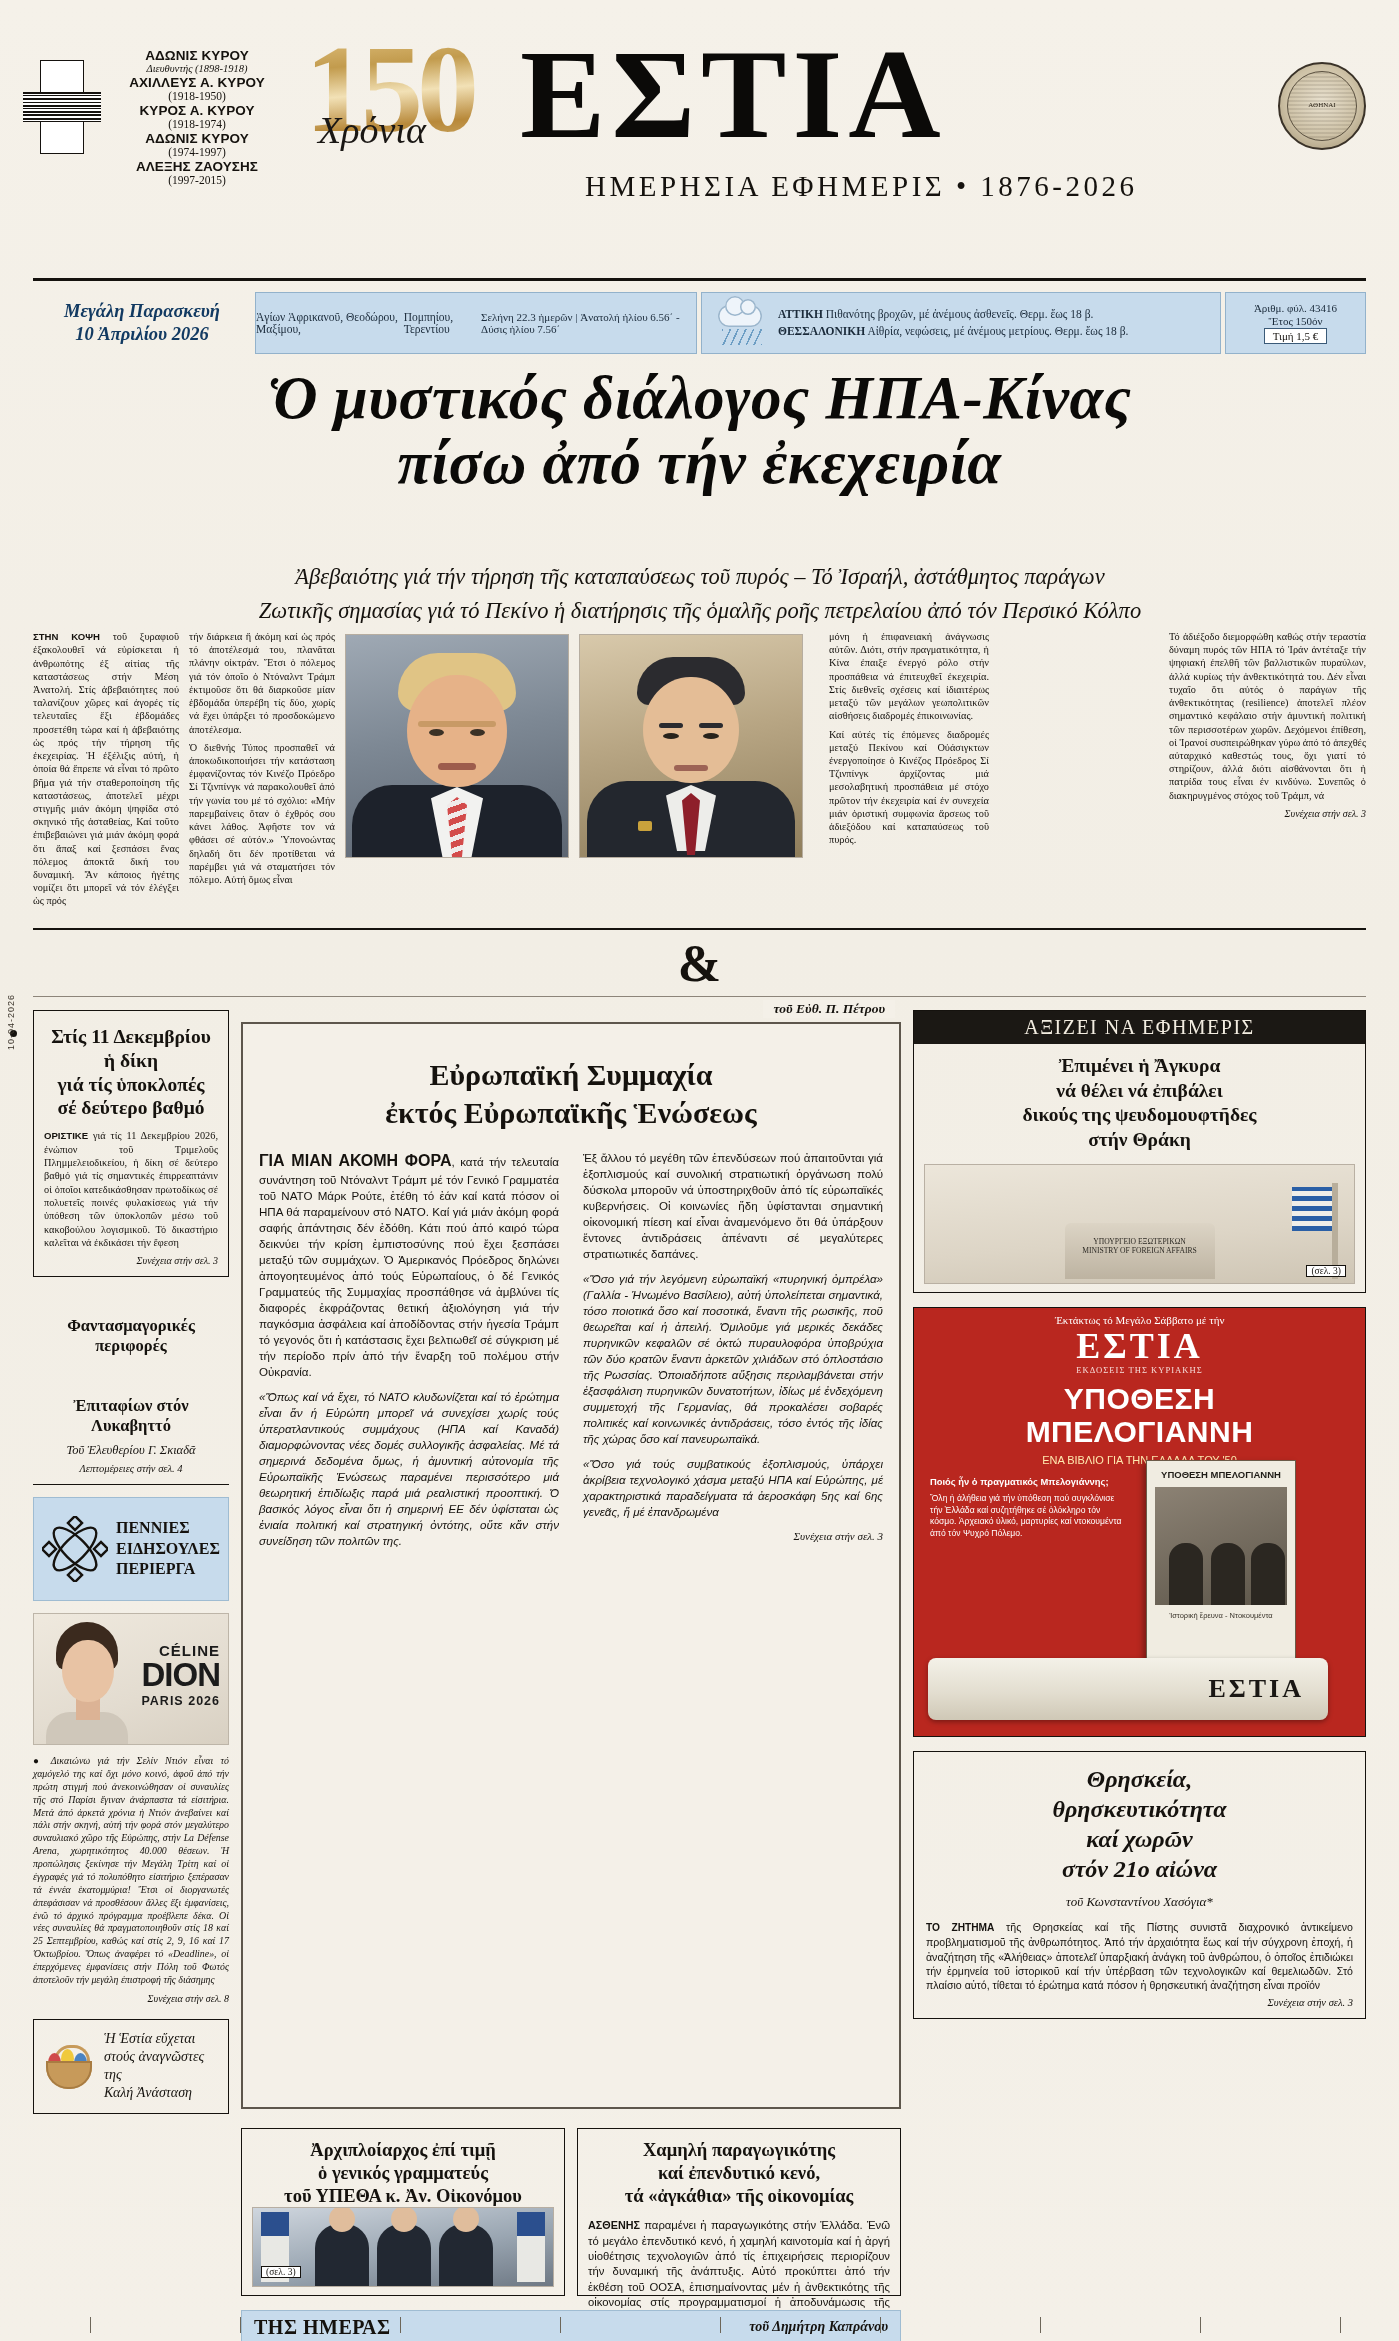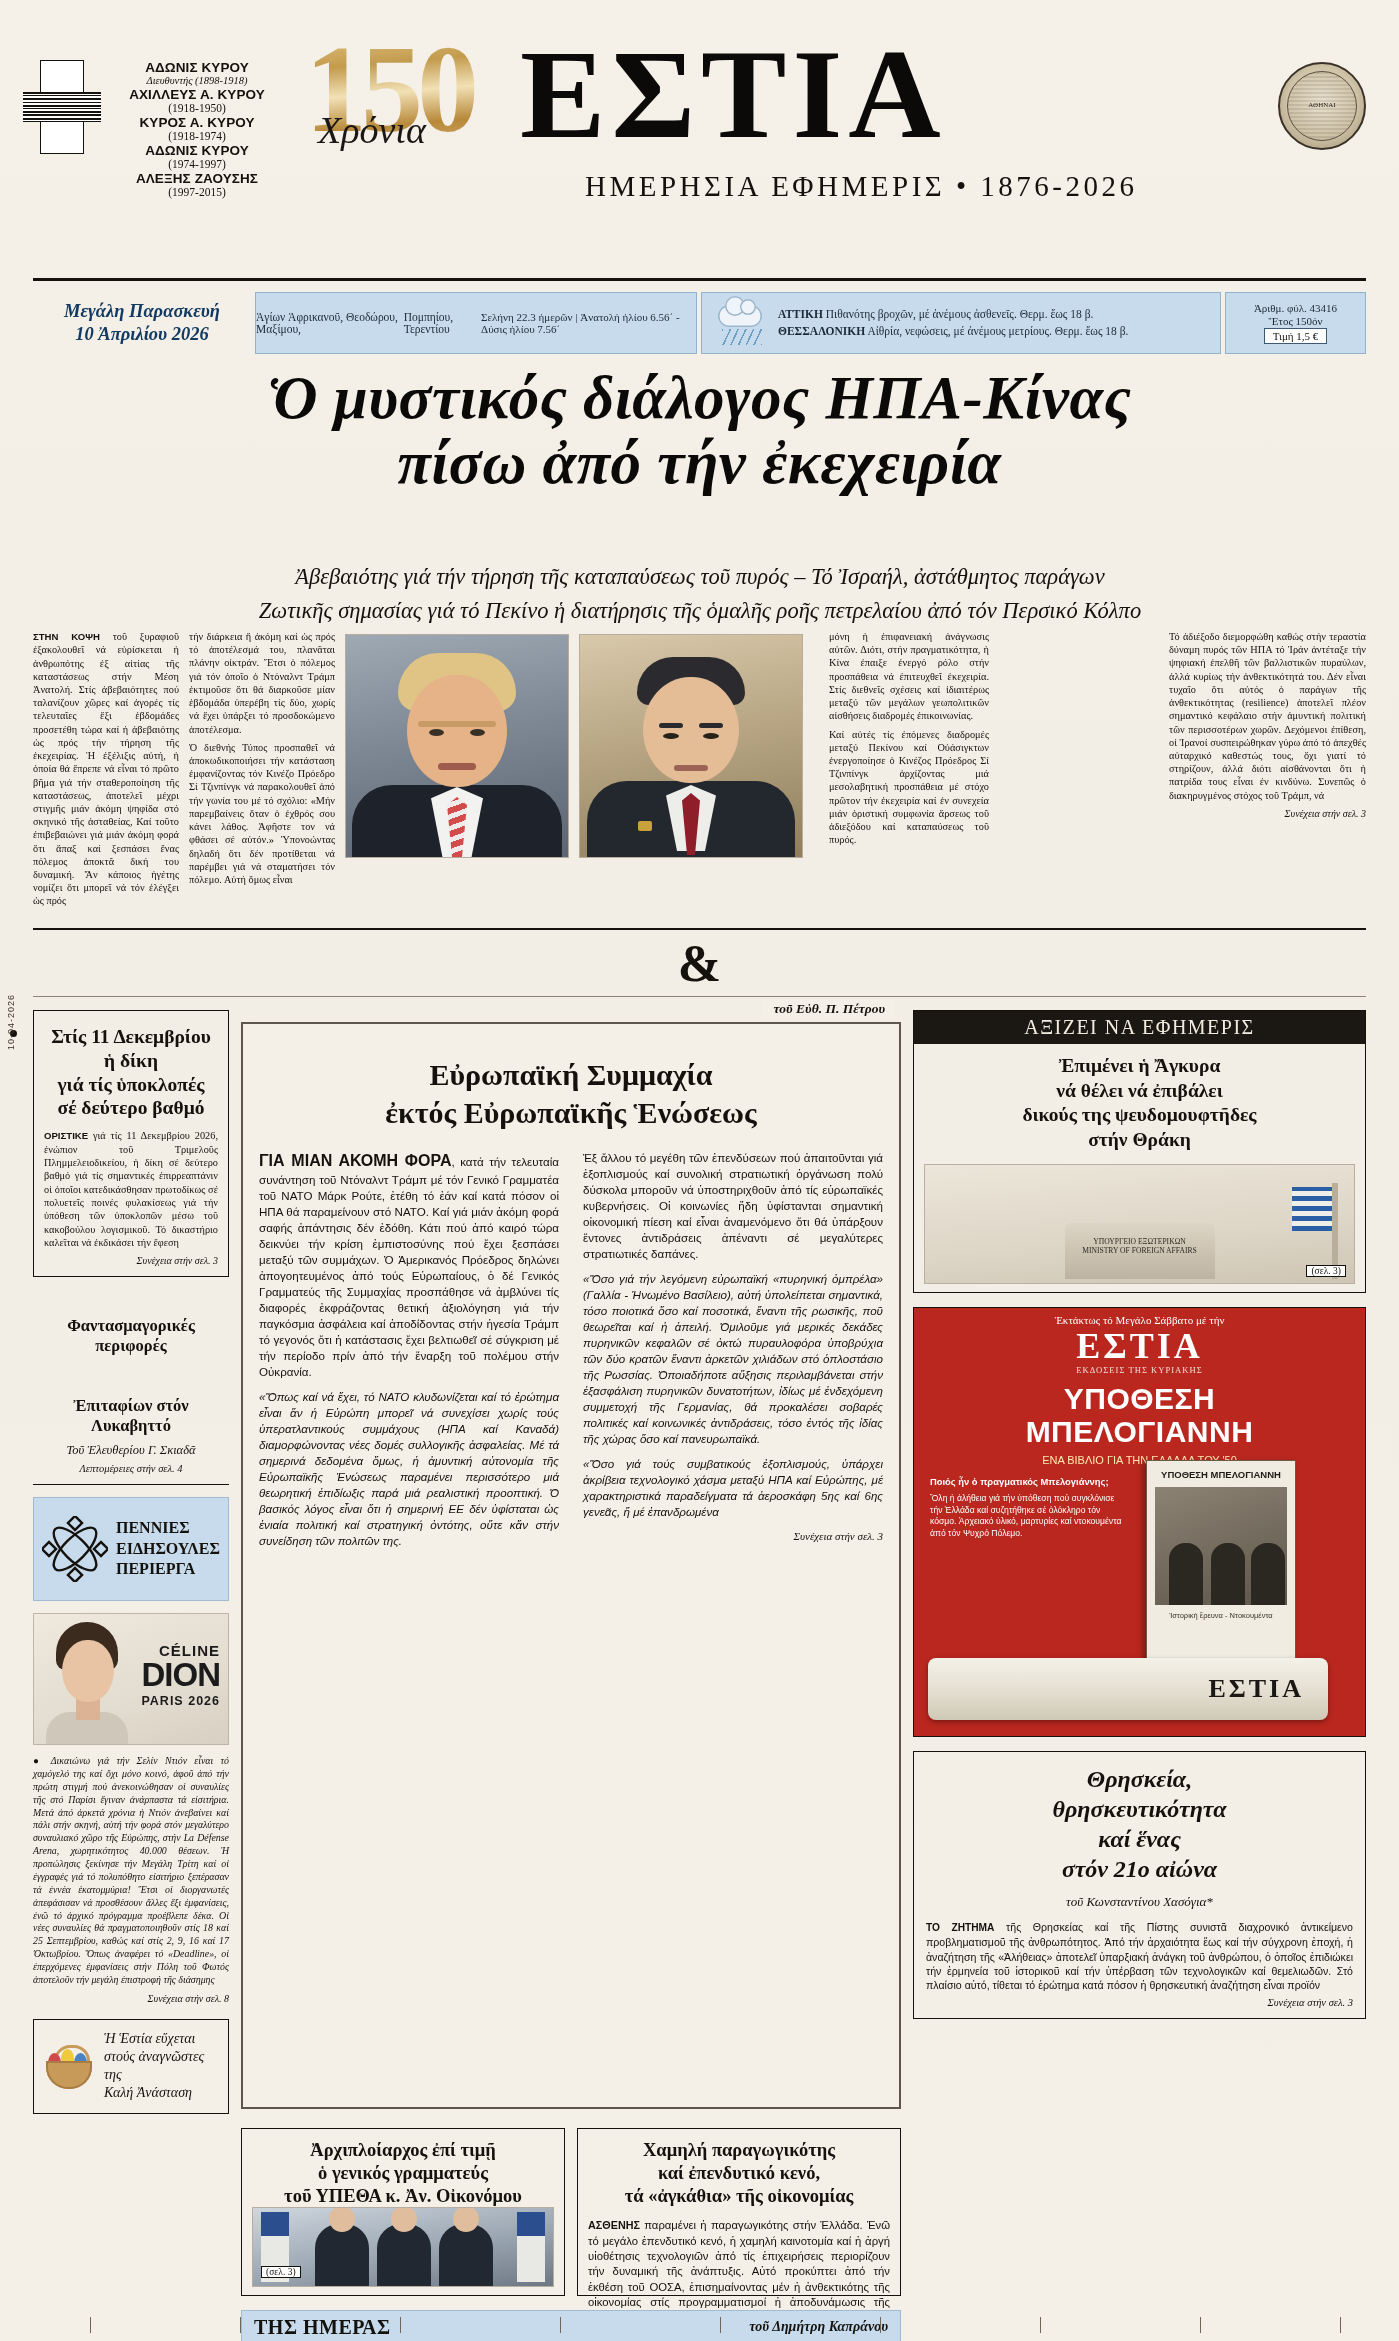--- a/index.html
+++ b/index.html
@@ -24,21 +24,21 @@
     position:absolute;left:40px;top:60px;width:42px;height:92px;
     border:1.5px solid #15120e;background:#fff;
     display:flex;align-items:center;justify-content:center;
   }
   #barcode .bars{
     width:30px;height:78px;
     background:repeating-linear-gradient(90deg,#15120e 0 1.5px,#fff 1.5px 3px,#15120e 3px 4px,#fff 4px 6.5px);
     transform:rotate(90deg);
   }
   #editors{
-    position:absolute;left:92px;top:60px;width:210px;
+    position:absolute;left:92px;top:48px;width:210px;
     text-align:center;line-height:1.12;
   }
   #editors .nm{font-family:"Liberation Sans",sans-serif;font-size:13.5px;font-weight:bold;letter-spacing:.1px;}
   #editors .yr{font-family:"Liberation Serif",serif;font-size:11.5px;}
   #editors .role{font-family:"Liberation Serif",serif;font-size:10.5px;font-style:italic;}
 
   #anniv{
     position:absolute;left:305px;top:28px;width:230px;height:130px;
     font-family:"Liberation Serif",serif;
     font-size:124px;font-weight:bold;line-height:1;
@@ -611,21 +611,21 @@
 
         <div class="scroll">
           <div class="s-est">ΕΣΤΙΑ</div>
         </div>
       </div>
 
       <div id="relig">
         <div class="ttl">
           <div>Θρησκεία,</div>
           <div>θρησκευτικότητα</div>
-          <div>καί ἕνας</div>
+          <div>καί χωρῶν</div>
           <div>στόν 21ο αἰώνα</div>
         </div>
         <div class="by">τοῦ Κωνσταντίνου Χασόγια*</div>
         <div class="body">
           <span class="lead-in">ΤΟ ΖΗΤΗΜΑ</span><span> τῆς Θρησκείας καί τῆς Πίστης συνιστᾶ διαχρονικό ἀντικείμενο προβληματισμοῦ τῆς ἀνθρωπότητος. Ἀπό τήν ἀρχαιότητα ἕως καί τήν σύγχρονη ἐποχή, ἡ ἀναζήτηση τῆς «Ἀλήθειας» ἀποτελεῖ ὑπαρξιακή ἀνάγκη τοῦ ἀνθρώπου, ὁ ὁποῖος ἐπιδιώκει τήν ἑρμηνεία τοῦ ἱστορικοῦ καί τήν ὑπέρβαση τῶν τεχνολογικῶν καί θεμελιωδῶν. Στό πλαίσιο αὐτό, τίθεται τό ἐρώτημα κατά πόσον ἡ θρησκευτική ἀναζήτηση εἶναι προϊόν</span>
         </div>
         <div class="cont">Συνέχεια στήν σελ. 3</div>
       </div>
     </div>
 

